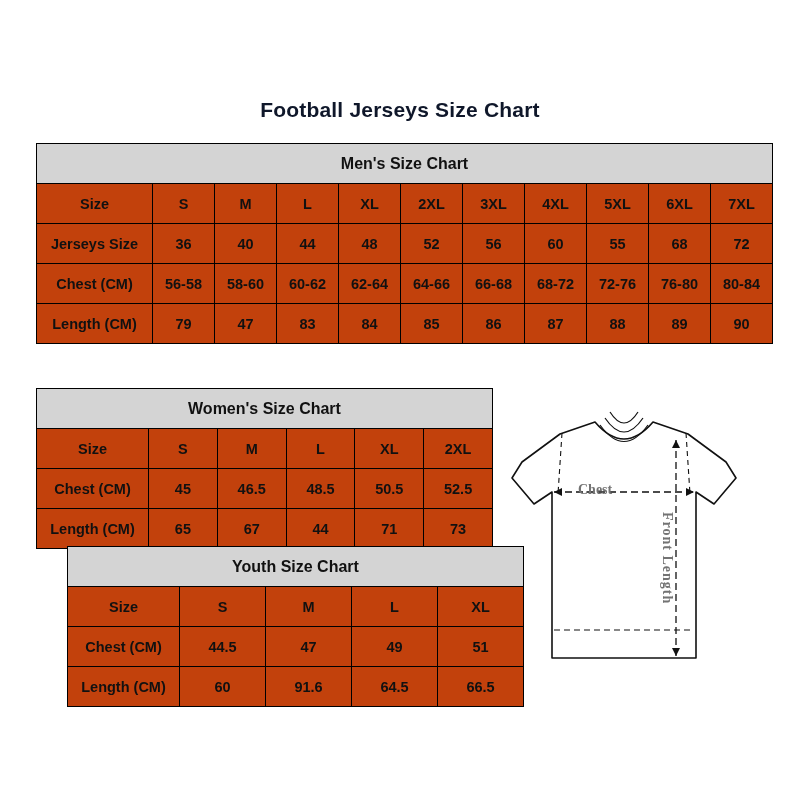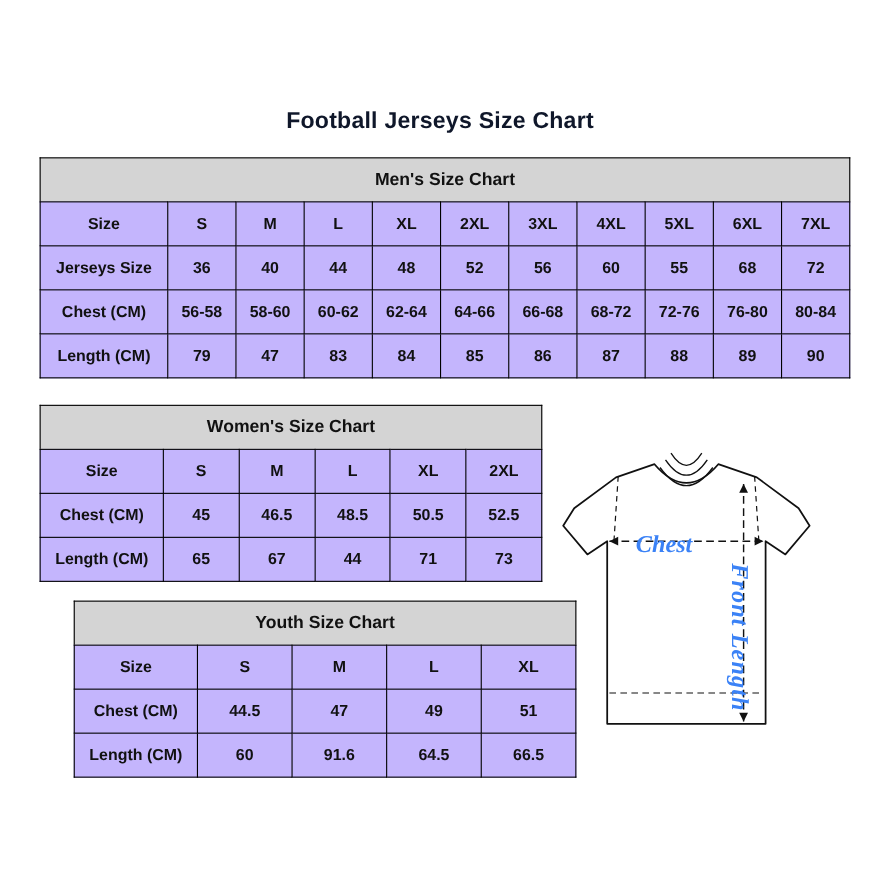--- a/index.html
+++ b/index.html
@@ -28,21 +28,21 @@
     text-align: center;
     font-size: 21px;
     font-weight: bold;
     letter-spacing: 0.2px;
     color: #0f172a;
   }
 
   table.size-table {
     border-collapse: collapse;
     table-layout: fixed;
-    background: #c4b5fd;
+    background: #c2410c;
   }
   table.size-table td,
   table.size-table th {
     border: 1px solid #000000;
     text-align: center;
     vertical-align: middle;
     font-size: 14.5px;
     font-weight: bold;
     color: #111111;
     padding: 0;
@@ -69,21 +69,21 @@
     top: 143px;
   }
   #mens-table { width: 728px; }
   #mens-table td.rowhead { width: 116px; }
   #mens-table td.cell { width: 62px; }
 
   
   #womens-table-wrap {
     position: absolute;
     left: 36px;
-    top: 368px;
+    top: 388px;
   }
   #womens-table { width: 456px; }
   #womens-table td.rowhead { width: 112px; }
   #womens-table td.cell { width: 68.8px; }
 
   
   #youth-table-wrap {
     position: absolute;
     left: 36px;
     top: 546px;
@@ -97,24 +97,23 @@
   #shirt-diagram {
     position: absolute;
     left: 500px;
     top: 400px;
     width: 290px;
     height: 300px;
   }
   .diagram-label {
     position: absolute;
     font-family: "Liberation Serif", serif;
-    font-style: italic;
-    font-weight: bold;
-    font-size: 22px;
-    color: #3b82f6;
+    font-weight: bold;
+    font-size: 14px;
+    color: #737373;
   }
   #chest-label {
     left: 78px;
     top: 82px;
   }
   #front-length-label {
     left: 159px;
     top: 112px;
     writing-mode: vertical-rl;
     text-orientation: mixed;

